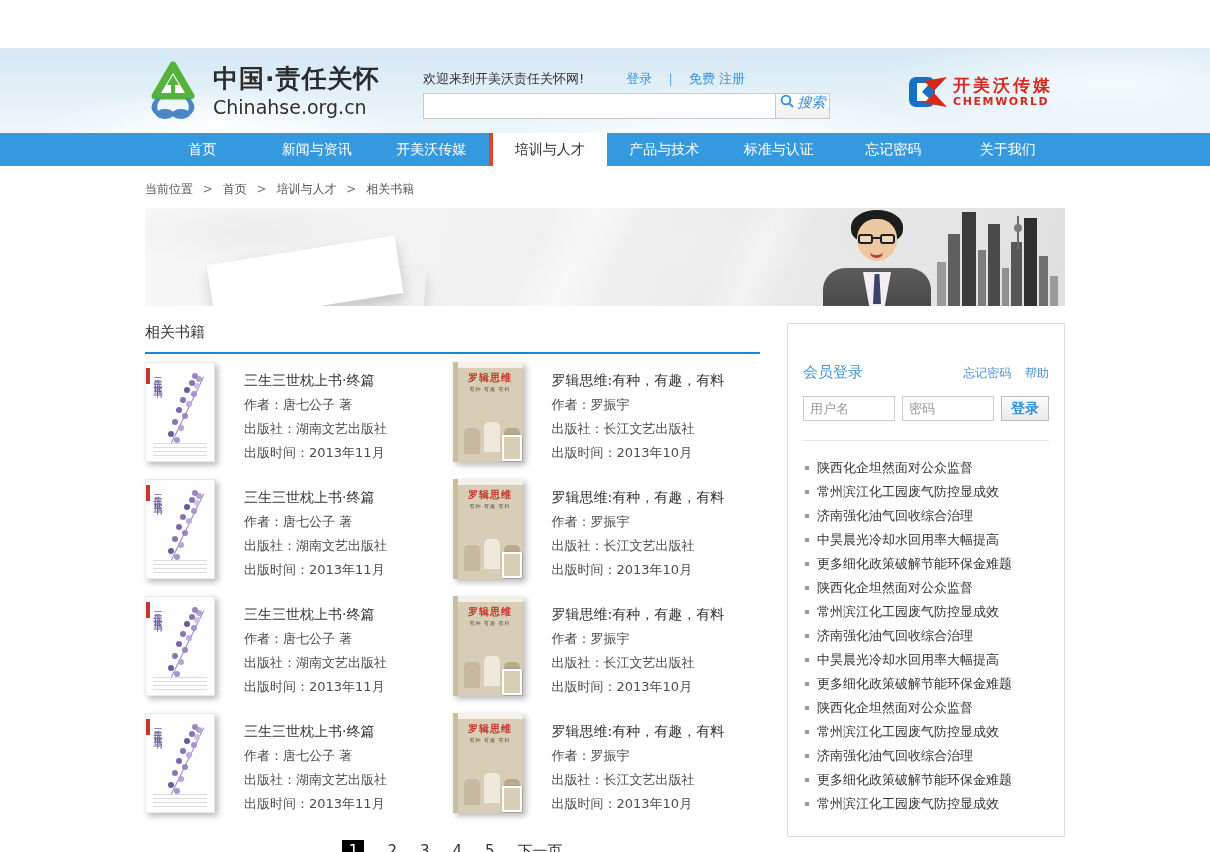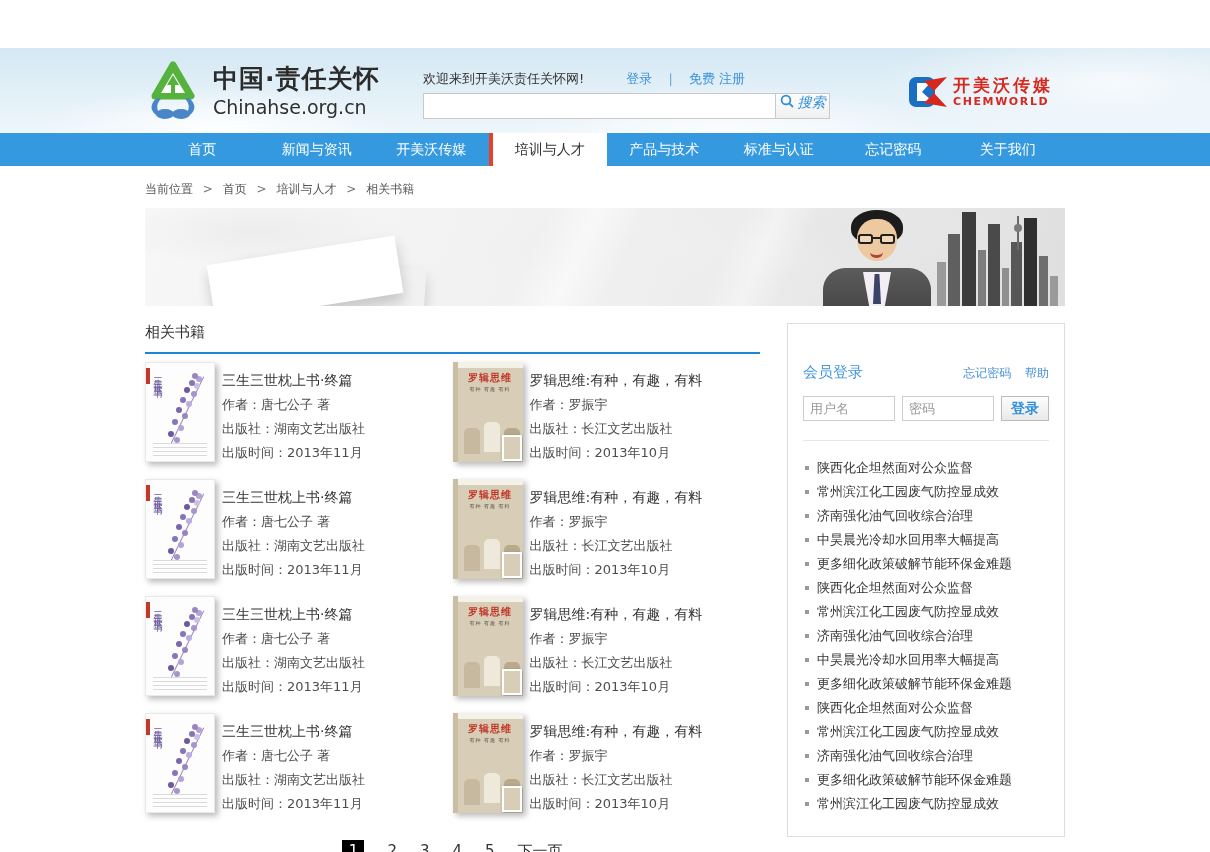--- a/index.html
+++ b/index.html
@@ -91,21 +91,21 @@
   .man .tie { position: absolute; bottom: 2px; left: 66px; width: 8px; height: 30px; background: #3a4468; clip-path: polygon(20% 0, 80% 0, 100% 100%, 0 100%); }
 
   
   .content { display: flex; justify-content: space-between; margin-top: 17px; }
   .main { width: 615px; }
   .section-title { font-size: 15px; color: #333; padding-bottom: 10px; border-bottom: 2px solid #1b87db; }
   .book-cols { display: flex; }
   .book-col { width: 50%; }
   .book-item { display: flex; padding: 8px 0; height: 117px; cursor: pointer; }
   .cover { width: 70px; height: 100px; flex-shrink: 0; position: relative; box-shadow: 3px 3px 6px rgba(0,0,0,.28); overflow: hidden; }
-  .book-info { margin-left: 7px; padding-top: 10px; }
+  .book-info { margin-left: 29px; padding-top: 10px; }
   .book-title { font-size: 14px; color: #333; white-space: nowrap; }
   .book-meta { font-size: 13px; color: #4d4d4d; margin-top: 6px; white-space: nowrap; }
 
   
   .cover-a { background: #fdfdfd; border: 1px solid #e9e9e9; }
   .cover-a .spine-red { position: absolute; left: 0; top: 5px; width: 4px; height: 16px; background: #c0392b; }
   .cover-a .vtext { position: absolute; left: 5px; top: 7px; writing-mode: vertical-rl; font-size: 9px; color: #6d5a9e; letter-spacing: 2px; }
   .cover-a .stem { position: absolute; right: 26px; top: 10px; width: 1px; height: 74px; background: #9a85c0; transform: rotate(26deg); }
   .cover-a .flower { position: absolute; right: 16px; top: 10px; width: 6px; height: 6px; border-radius: 50%; background: #9a85c0;
     box-shadow: -3px 7px 0 #8875b5, 4px 3px 0 #b3a3d6, -8px 14px 0 #6d5a9e, -1px 18px 0 #a794cc, -12px 24px 0 #8875b5,

